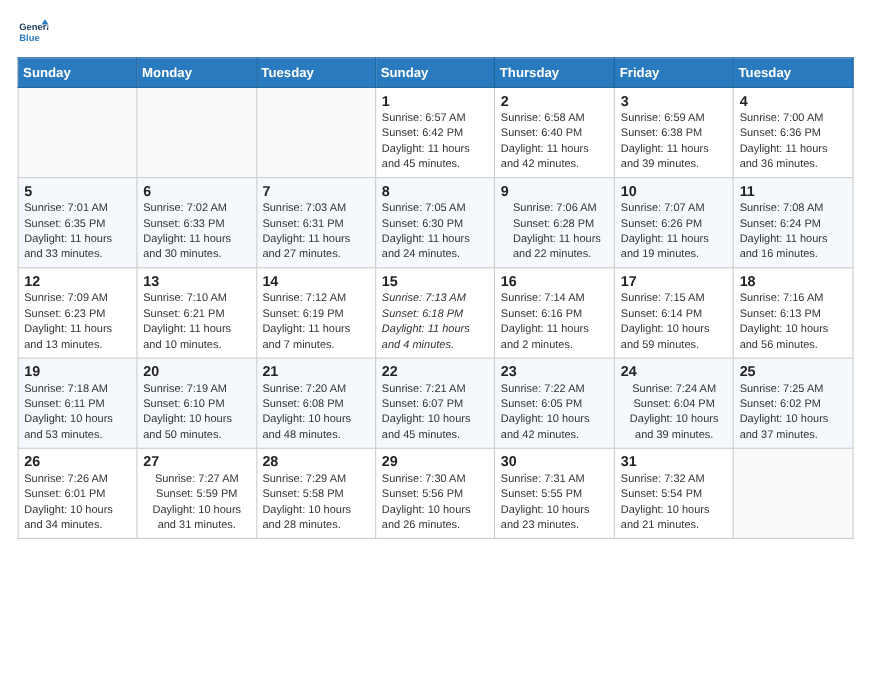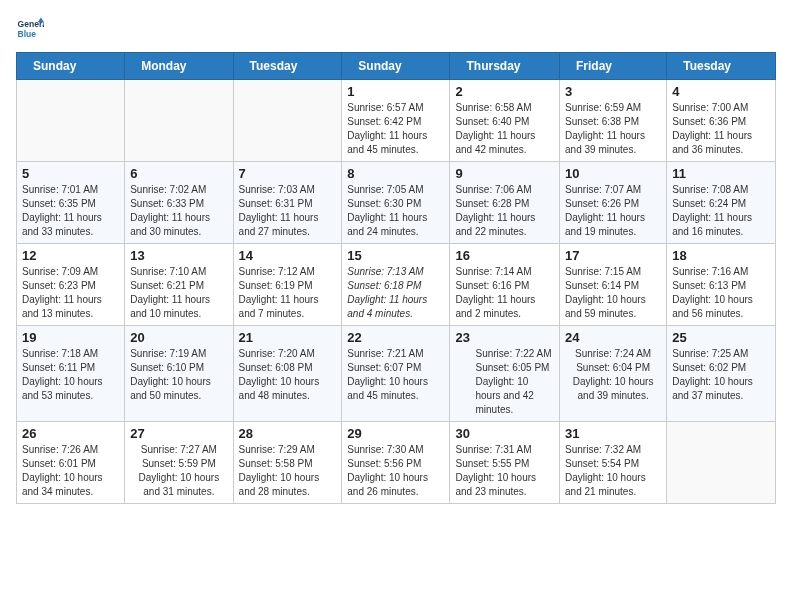--- a/index.html
+++ b/index.html
@@ -43,21 +43,21 @@
     .calendar-table {
       width: 100%;
       border-collapse: collapse;
       border: 1px solid #ccc;
     }
     .calendar-table th {
       background-color: #2a7abf;
       color: #fff;
       font-size: 12px;
       font-weight: bold;
-      padding: 6px 16px;
+      padding: 6px 4px;
       text-align: left;
       border: 1px solid #2266a0;
     }
     .calendar-table td {
       border: 1px solid #ccc;
       vertical-align: top;
       padding: 4px 5px;
       width: 113px;
       min-height: 80px;
       background: #fff;
@@ -166,21 +166,21 @@
 Daylight: 11 hours and 27 minutes.</div>
           </td>
           <td>
             <div class="day-num">8</div>
             <div class="day-info" style="white-space: pre-line;">Sunrise: 7:05 AM
 Sunset: 6:30 PM
 Daylight: 11 hours and 24 minutes.</div>
           </td>
           <td>
             <div class="day-num">9</div>
-            <div class="day-info" style="white-space: pre-line;">Sunrise: 7:06 AM
+            <div class="day-info" style="white-space: pre-line; margin-left: 11px;">Sunrise: 7:06 AM
 Sunset: 6:28 PM
 Daylight: 11 hours and 22 minutes.</div>
           </td>
           <td>
             <div class="day-num">10</div>
             <div class="day-info" style="white-space: pre-line;">Sunrise: 7:07 AM
 Sunset: 6:26 PM
 Daylight: 11 hours and 19 minutes.</div>
           </td>
           <td>
@@ -254,21 +254,21 @@
 Daylight: 10 hours and 48 minutes.</div>
           </td>
           <td>
             <div class="day-num">22</div>
             <div class="day-info" style="white-space: pre-line;">Sunrise: 7:21 AM
 Sunset: 6:07 PM
 Daylight: 10 hours and 45 minutes.</div>
           </td>
           <td>
             <div class="day-num">23</div>
-            <div class="day-info" style="white-space: pre-line; margin-left: 20px;">Sunrise: 7:22 AM
+            <div class="day-info" style="white-space: pre-line;">Sunrise: 7:22 AM
 Sunset: 6:05 PM
 Daylight: 10 hours and 42 minutes.</div>
           </td>
           <td>
             <div class="day-num">24</div>
             <div class="day-info" style="white-space: pre-line; text-align: center;">Sunrise: 7:24 AM
 Sunset: 6:04 PM
 Daylight: 10 hours and 39 minutes.</div>
           </td>
           <td>

